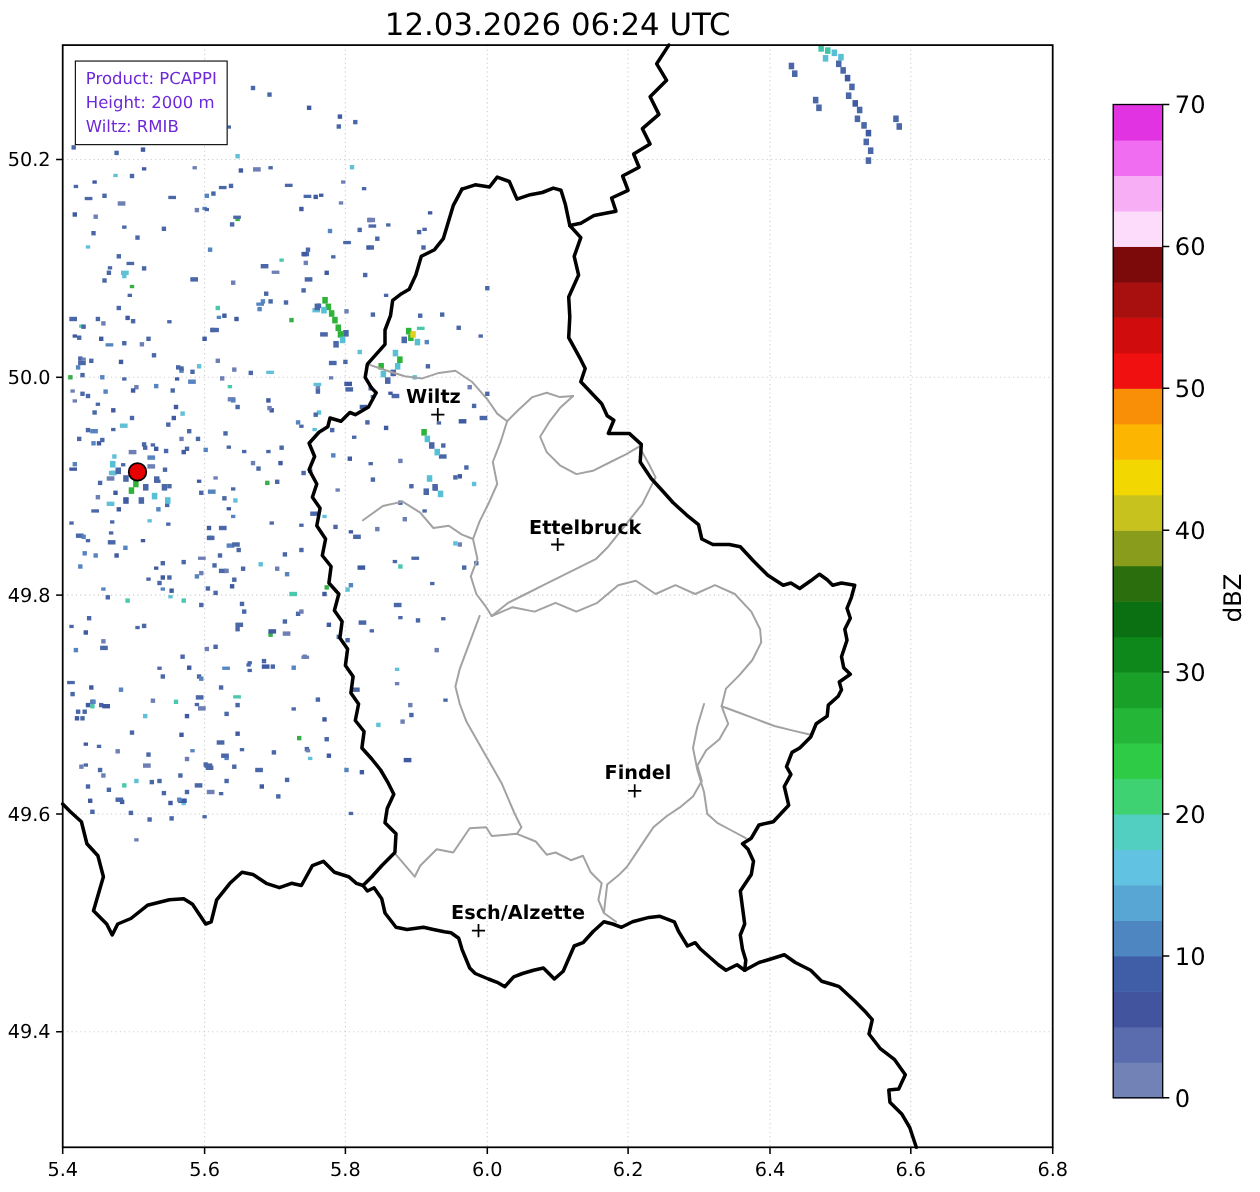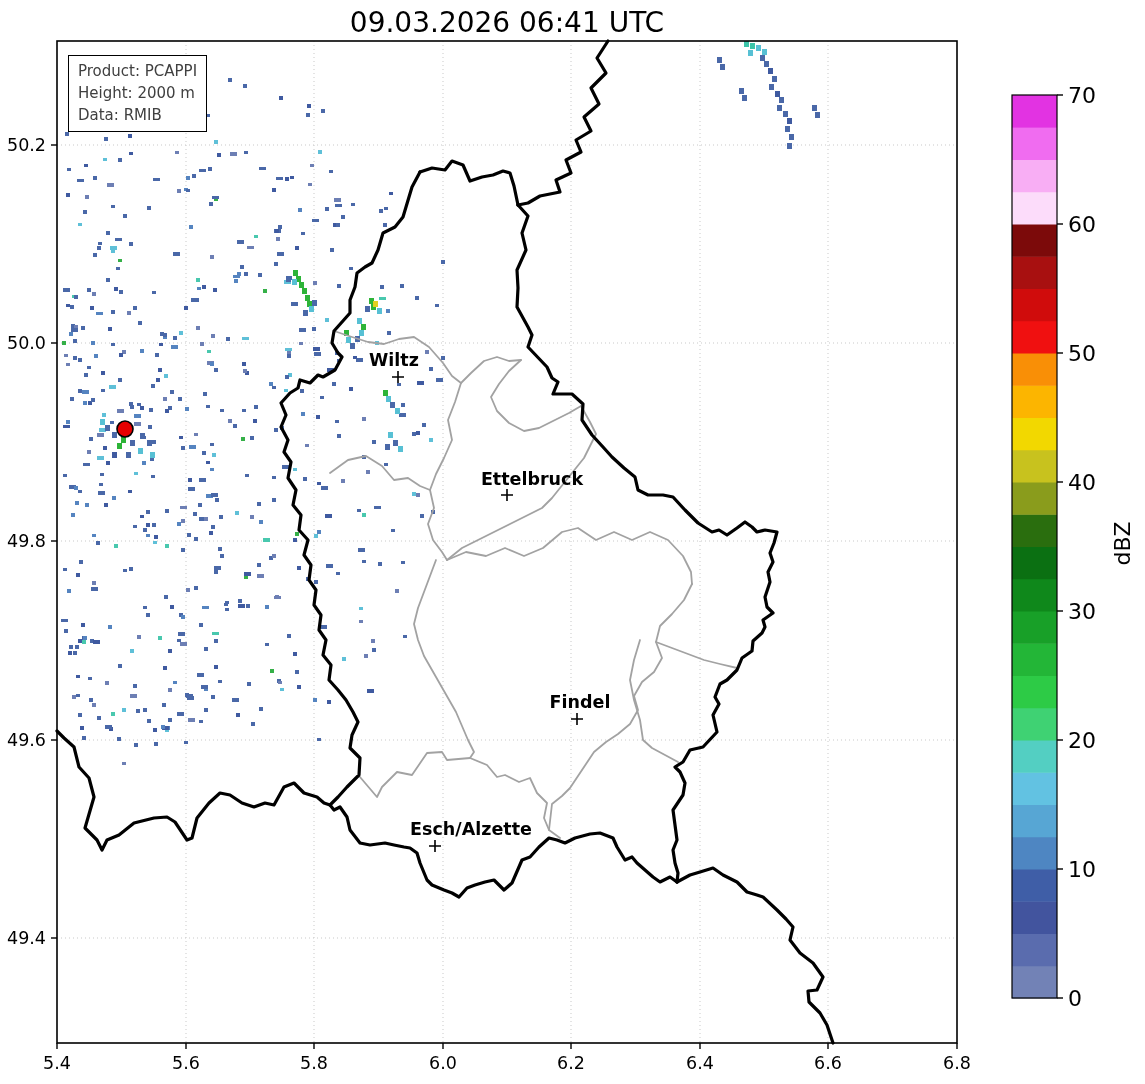--- a/index.html
+++ b/index.html
@@ -1,36 +1,36 @@
 <!DOCTYPE html>
 <html><head>
 <meta charset="utf-8">
 <style>
   html,body{margin:0;padding:0;background:#fff;}
   .figure{position:relative;width:1145px;height:1084px;background:#ffffff;overflow:hidden;
           font-family:"DejaVu Sans","Liberation Sans",sans-serif;}
   .title{position:absolute;left:57px;top:6px;width:900px;text-align:center;
          font-size:28px;color:#000;}
   .infobox{position:absolute;left:68px;top:55px;background:#fff;border:1.2px solid #000;
-           padding:5px 9px;font-size:15px;line-height:1.45;color:#404040;z-index:5;}
+           padding:5px 9px;font-size:15px;line-height:1.45;color:#6d28d9;z-index:5;}
   .infobox span{display:block;}
   .dbz-label{position:absolute;left:1082px;top:531px;width:80px;text-align:center;
              font-size:22px;color:#000;transform:rotate(-90deg);}
   svg{position:absolute;left:0;top:0;}
 </style>
 </head>
 <body>
 
 <div class="figure">
-  <div class="title">09.03.2026 06:41 UTC</div>
+  <div class="title">12.03.2026 06:24 UTC</div>
 
   <div class="infobox">
     <span>Product: PCAPPI</span>
     <span>Height: 2000 m</span>
-    <span>Data: RMIB</span>
+    <span>Wiltz: RMIB</span>
   </div>
 
   <svg id="plot-svg" width="1145" height="1084" viewBox="0 0 1145 1084">
       <g>
         <line x1="186" y1="41" x2="186" y2="1043" stroke="#c9c9c9" stroke-width="1" stroke-dasharray="1 3"></line>
         <line x1="314" y1="41" x2="314" y2="1043" stroke="#c9c9c9" stroke-width="1" stroke-dasharray="1 3"></line>
         <line x1="443" y1="41" x2="443" y2="1043" stroke="#c9c9c9" stroke-width="1" stroke-dasharray="1 3"></line>
         <line x1="571" y1="41" x2="571" y2="1043" stroke="#c9c9c9" stroke-width="1" stroke-dasharray="1 3"></line>
         <line x1="700" y1="41" x2="700" y2="1043" stroke="#c9c9c9" stroke-width="1" stroke-dasharray="1 3"></line>
         <line x1="828" y1="41" x2="828" y2="1043" stroke="#c9c9c9" stroke-width="1" stroke-dasharray="1 3"></line>

